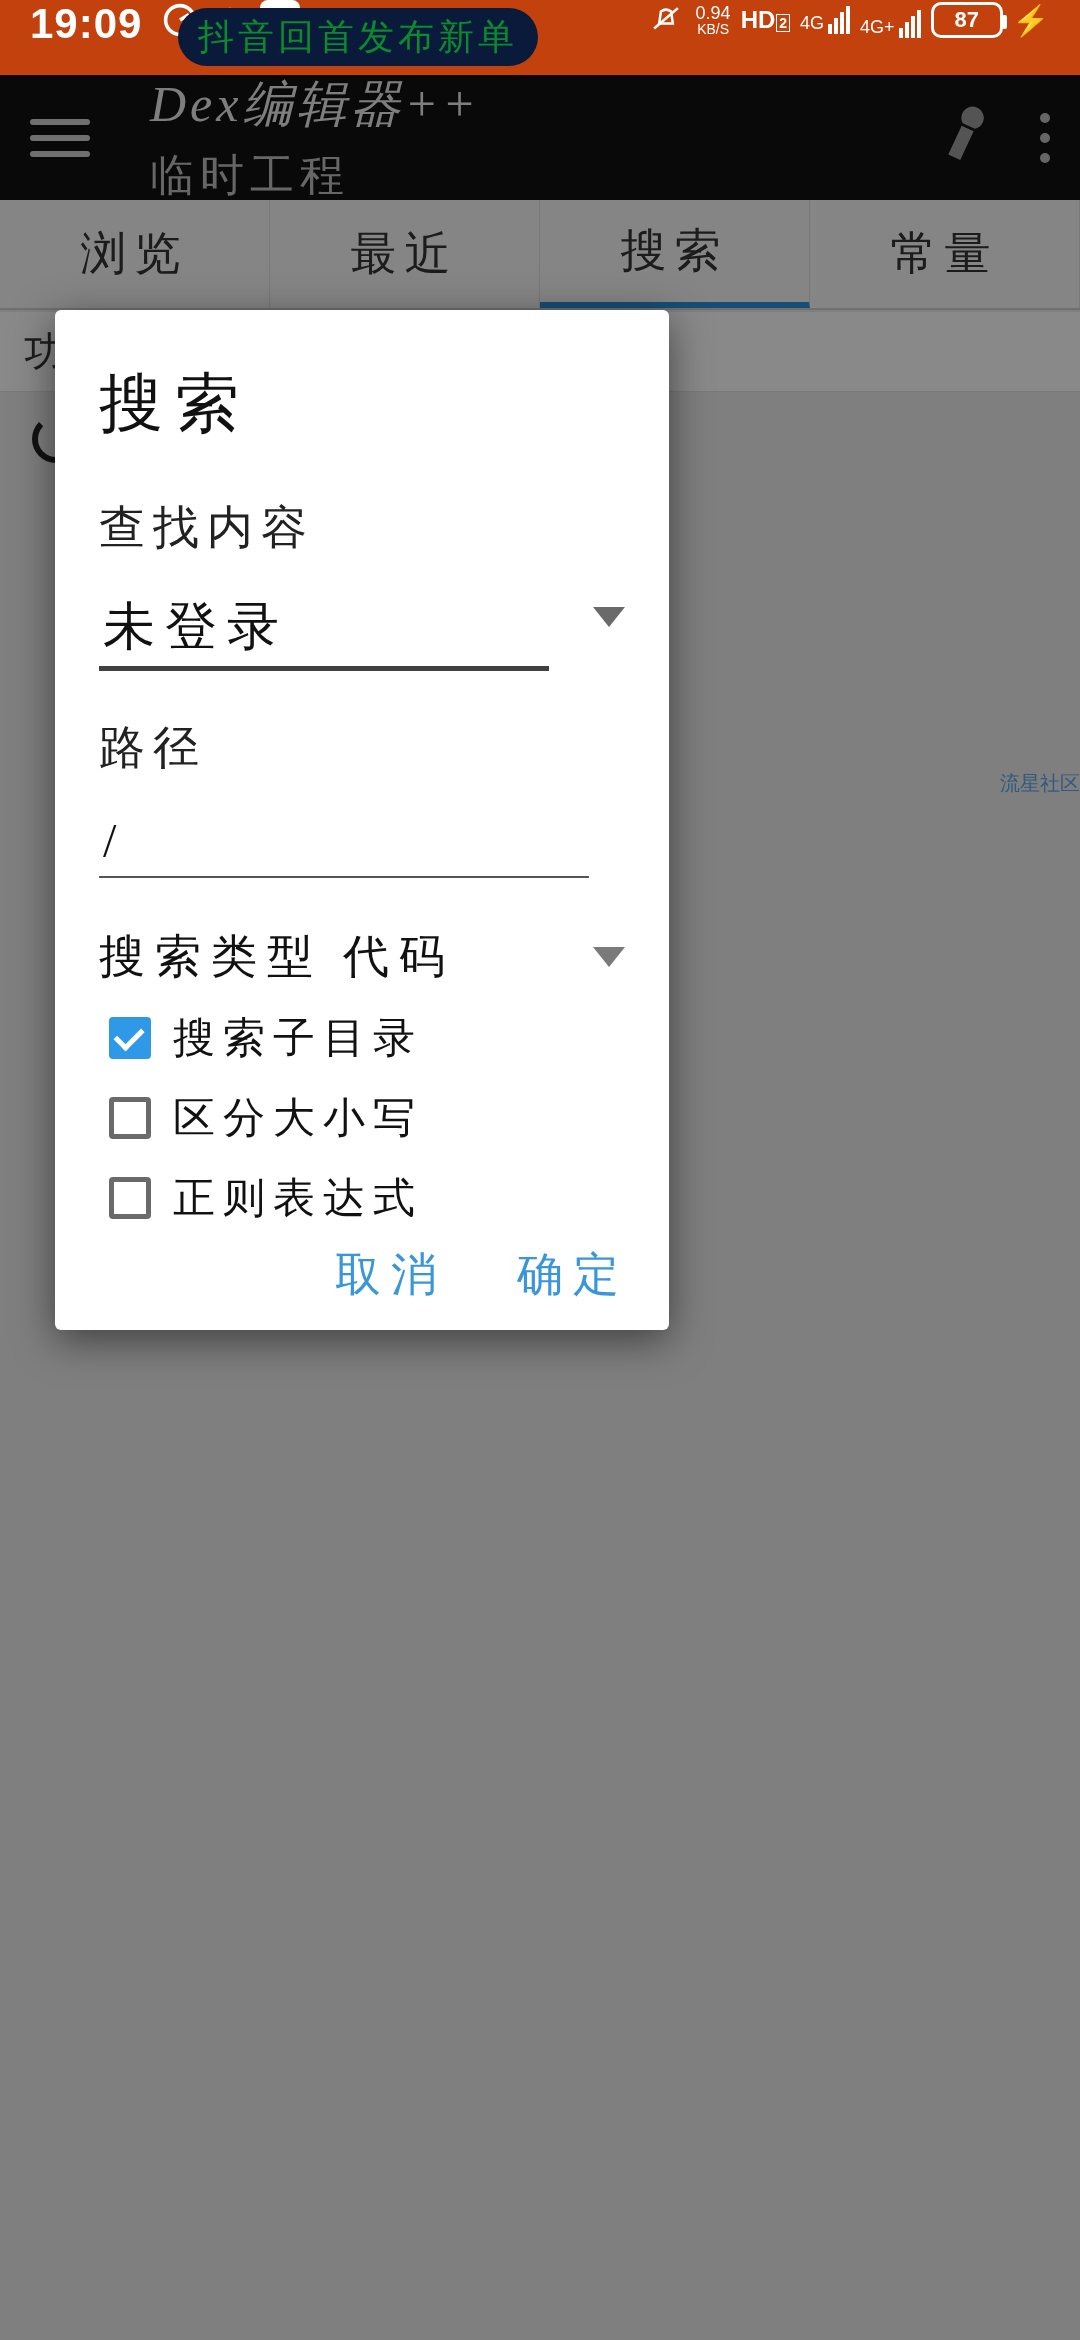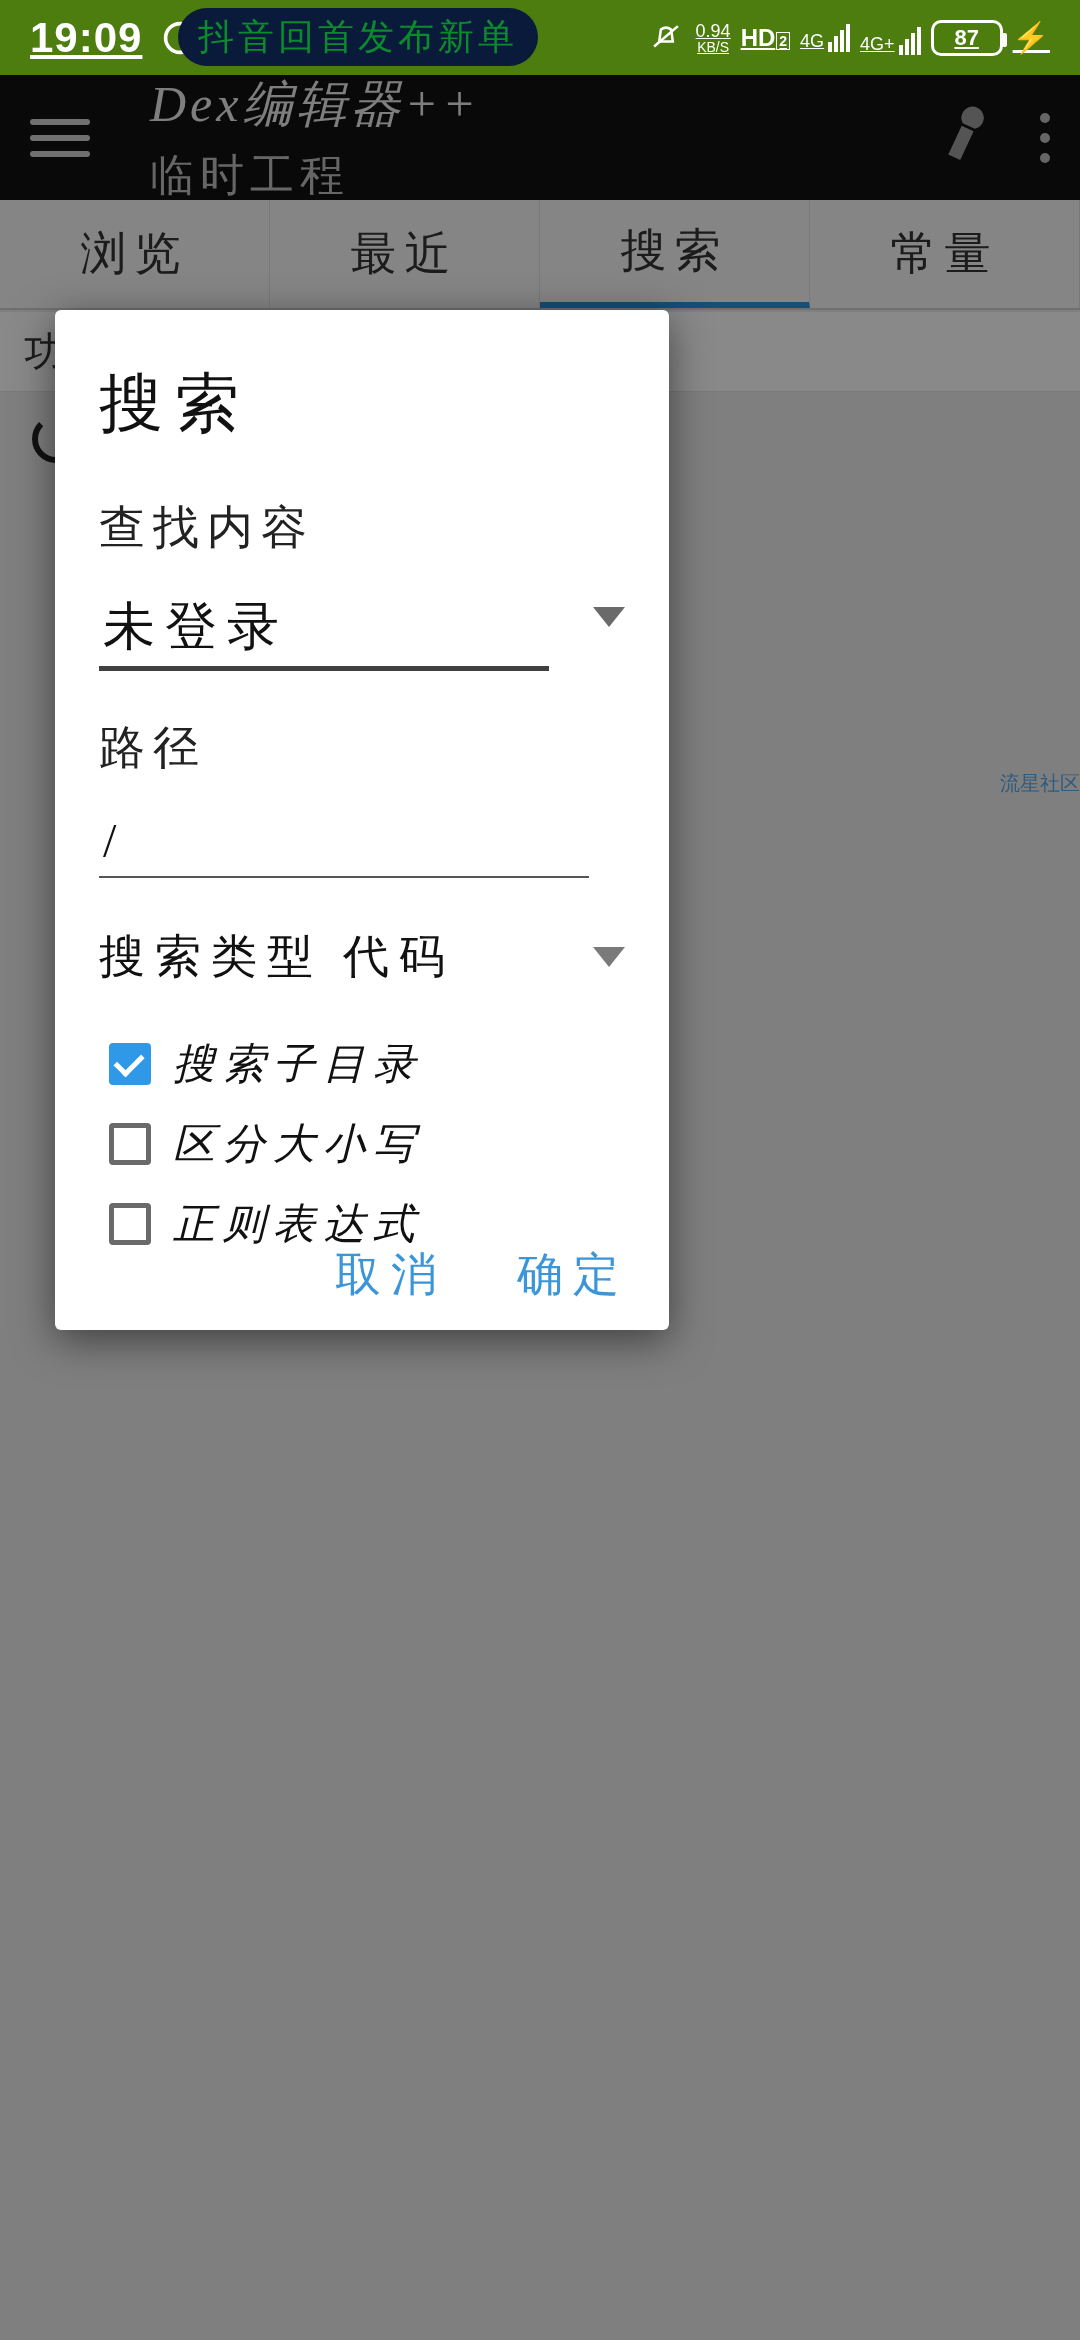--- a/index.html
+++ b/index.html
@@ -1,20 +1,20 @@
 <!DOCTYPE html>
 <html><head>
 <meta charset="utf-8">
 <style>
   * { box-sizing: border-box; margin: 0; padding: 0; }
   html, body { width: 1080px; height: 2340px; background: #000; font-family: "Kaiti SC", "KaiTi", STKaiti, cursive, serif; overflow: hidden; }
   .screen { width: 1080px; height: 2340px; position: relative; background: #e8e8e8; }
 
   
-  .statusbar { position: absolute; top:0; left:0; right:0; height: 75px; background: #4d7c0f; color:#fff; display:flex; align-items:center; padding: 0 30px; font-family: sans-serif; text-decoration: underline; }
+  .statusbar { position: absolute; top:0; left:0; right:0; height: 75px; background: #c2410c; color:#fff; display:flex; align-items:flex-start; padding: 0 30px; font-family: sans-serif; }
   .status-time { font-size: 42px; font-weight: 600; letter-spacing: 1px; }
   .status-icons-left { display:flex; align-items:center; gap:10px; margin-left: 18px;}
   .sicon { width:40px; height:40px; display:inline-flex; align-items:center; justify-content:center; }
   .status-right { margin-left:auto; display:flex; align-items:center; gap:10px; font-size:24px;}
   .battery { border:3px solid #fff; border-radius:10px; width:72px; height:36px; display:flex; align-items:center; justify-content:center; font-size:22px; font-weight:600; position:relative;}
   .battery::after { content:""; position:absolute; right:-7px; top:10px; width:5px; height:14px; background:#fff; border-radius:2px;}
   .banner { position:absolute; top:8px; left:178px; width:360px; height:58px; background:#0a1a3a; border-radius:30px; color:#0b8a2e; font-size:36px; display:flex; align-items:center; justify-content:center; font-family: "Kaiti SC", "KaiTi", cursive; letter-spacing:4px;}
   .net-small { font-size:18px; line-height:1; text-align:center;}
 
   
@@ -48,21 +48,21 @@
   .dlg-label { font-size:46px; color:#222; letter-spacing:8px; margin-bottom:20px;}
   .field-row { position:relative; }
   .field-input { width:450px; font-size:52px; color:#111; border:none; border-bottom:5px solid #404040; background:transparent; padding:18px 4px 10px 4px; font-family:inherit; letter-spacing:10px; outline:none;}
   .field-drop { position:absolute; right:0; top:28px; }
   .tri { width:0; height:0; border-left:16px solid transparent; border-right:16px solid transparent; border-top:20px solid #6a6a6a;}
   .path-input { width:490px; font-size:48px; color:#111; border:none; border-bottom:2px solid #555; background:transparent; padding:14px 4px 8px 4px; font-family:inherit; letter-spacing:6px; outline:none;}
   .type-row { display:flex; align-items:center; margin-top:48px;}
   .type-label { font-size:46px; letter-spacing:10px; color:#111;}
   .type-value { font-size:46px; letter-spacing:10px; color:#111; margin-left:20px; flex:1;}
   .type-row .tri { margin-left:auto; border-top-color:#7a7a7a;}
-  .checks { margin-top:48px; padding-left:10px;font-style:italic;}
+  .checks { margin-top:22px; padding-left:10px;}
   .check-row { display:flex; align-items:center; gap:22px; margin-bottom:24px;}
   .check-box { width:42px; height:42px; border:5px solid #6a6a6a; border-radius:4px; display:flex; align-items:center; justify-content:center;}
   .check-box.checked { background:#2f99e8; border-color:#2f99e8;}
   .check-box.checked::after { content:""; width:22px; height:12px; border-left:5px solid #fff; border-bottom:5px solid #fff; transform:rotate(-45deg) translate(1px,-3px);}
   .check-label { font-size:42px; letter-spacing:8px; color:#111;}
   .dlg-actions { position:absolute; bottom:24px; right:40px; display:flex; gap:70px;}
   .dlg-btn { font-size:46px; color:#3a96d8; letter-spacing:10px; background:none; border:none; font-family:inherit; cursor:pointer;}
 
   
   .watermark { position:absolute; right:0; top:770px; font-size:20px; color:#56a6e6; font-family:sans-serif; writing-mode:horizontal-tb;}

